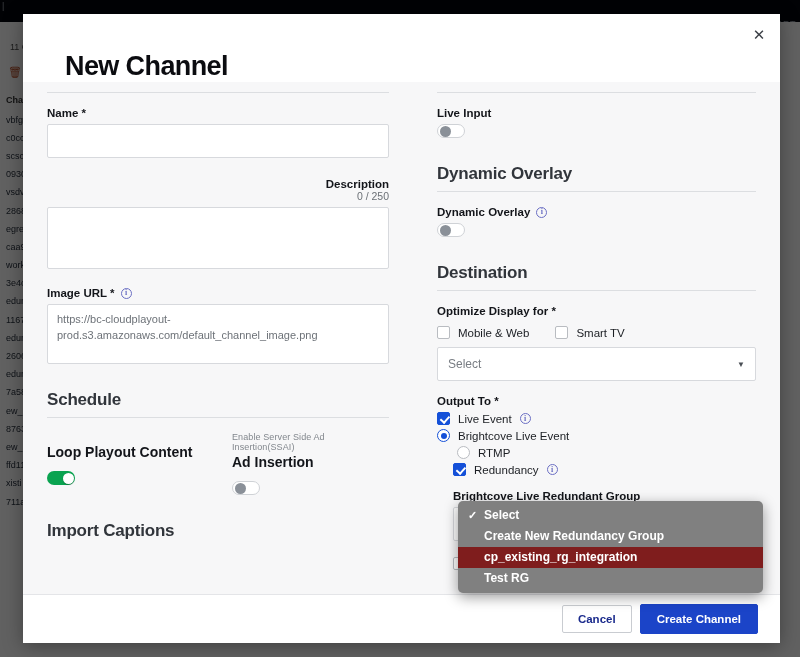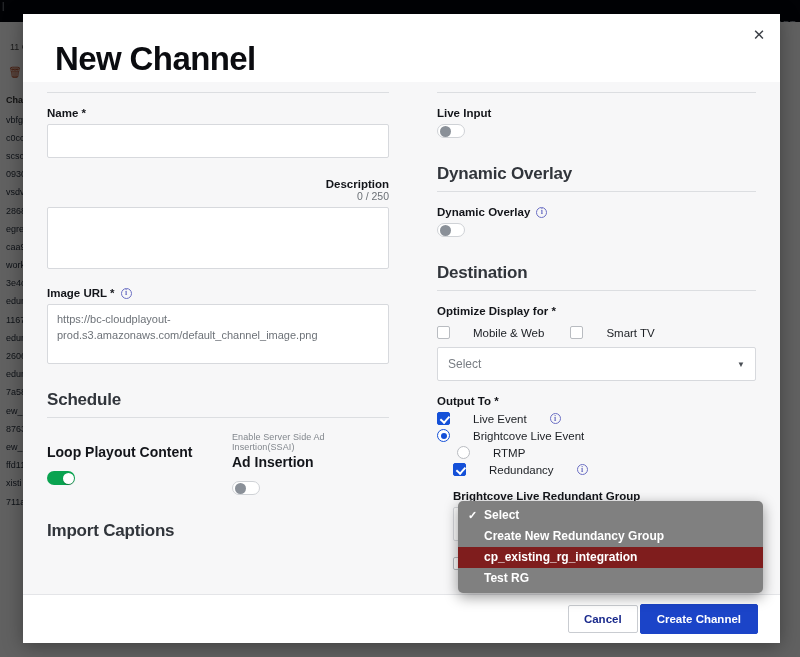--- a/index.html
+++ b/index.html
@@ -59,25 +59,25 @@
     box-shadow: 0 3px 18px rgba(0,0,0,0.35);
     overflow: hidden;
   }
   .modal-header {
     position: relative;
     height: 68px;
     background: #ffffff;
     padding: 20px 24px 0 24px;
   }
   .modal-title {
-    font-size: 33px;
+    font-size: 27px;
     font-weight: 700;
     letter-spacing: -0.6px;
     color: #0b0c10;
-    margin: 8px;
+    margin: 18px;
     line-height: 1.05;
   }
   .close-btn {
     position: absolute;
     top: 10px; right: 10px;
     width: 22px; height: 22px;
     border: none; background: transparent;
     color: #3b3f46; font-size: 15px; line-height: 22px;
     cursor: pointer; padding: 0;
     text-align: center;
@@ -195,21 +195,21 @@
     width: 11px; height: 11px;
     border: 1px solid #6b6fc4;
     border-radius: 50%;
     display: inline-flex; align-items: center; justify-content: center;
     font-size: 8px; font-weight: 700; color: #6b6fc4;
     font-family: "Liberation Serif", serif;
     line-height: 1; cursor: pointer; flex: none;
   }
 
   
-  .chk-row { display: flex; align-items: center; gap: 23px; margin: 4px 0; }
+  .chk-row { display: flex; align-items: center; gap: 8px; margin: 4px 0; }
   .chk {
     width: 13px; height: 13px; border-radius: 2px;
     border: 1px solid #b9bcc1; background: #fff;
     display: inline-block; position: relative; flex: none; cursor: pointer;
   }
   .chk.checked { background: #1450d8; border-color: #1450d8; }
   .chk.checked::after {
     content: ""; position: absolute;
     left: 4px; top: 1px; width: 3.5px; height: 7px;
     border: solid #fff; border-width: 0 2px 2px 0;
@@ -266,21 +266,21 @@
     position: absolute; left: 10px; top: 2px;
     font-size: 11px; color: #ffffff; font-weight: 700;
   }
   .native-menu .mi.highlight { background: #7f1d1d; }
 
   .modal-footer {
     height: 49px;
     background: #ffffff;
     border-top: 1px solid #e4e5e8;
     display: flex; align-items: center; justify-content: flex-end;
-    gap: 2px;
+    gap: 8px;
     padding: 0 22px;
   }
   .btn {
     font-family: "Liberation Sans", sans-serif;
     font-size: 11.5px; font-weight: 700;
     border-radius: 2px;
     padding: 7px 15px;
     cursor: pointer;
   }
   .btn-cancel { background: #fff; border: 1px solid #c9ccd1; color: #1a2a8c; }

